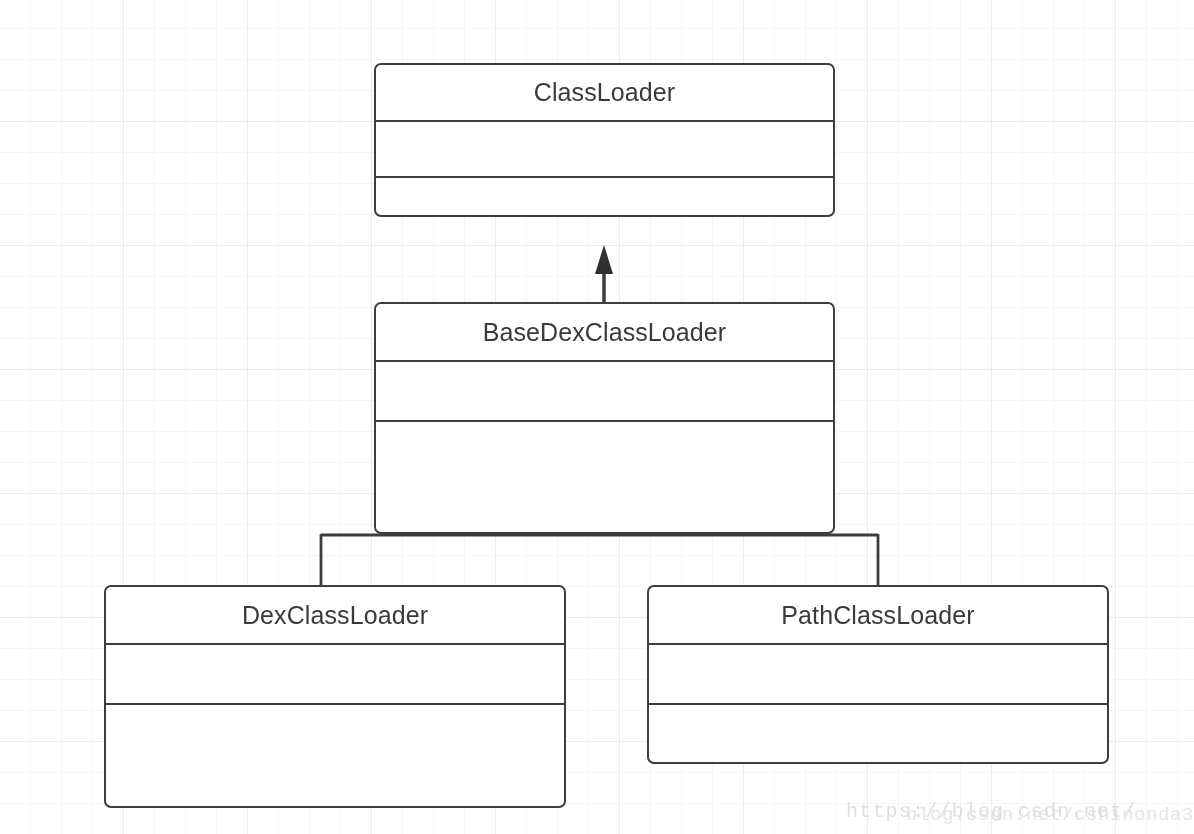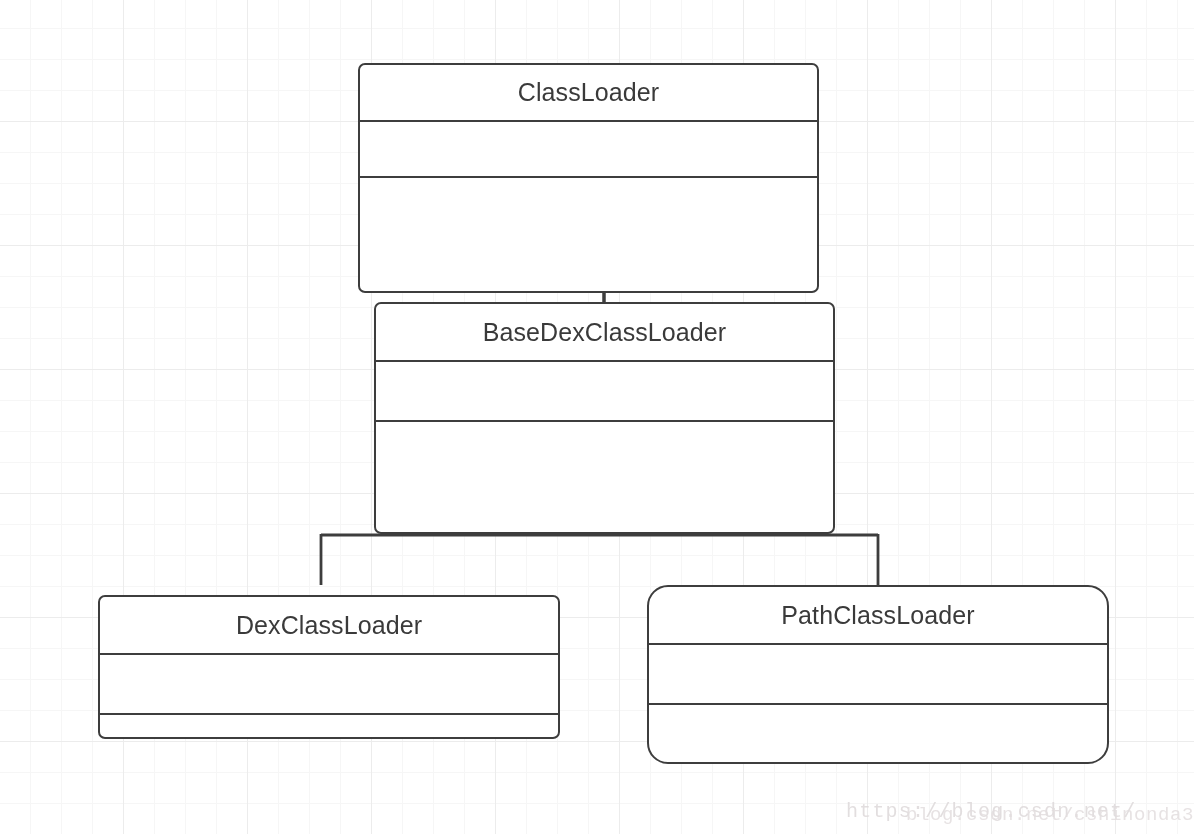--- a/index.html
+++ b/index.html
@@ -66,24 +66,24 @@
   .uml-attrs {
     box-sizing: border-box;
     border-bottom: 2.5px solid #3d3d3d;
   }
 
   .uml-ops {
     box-sizing: border-box;
   }
 
   
-  #box-classloader        { left: 358px; top: 63px;  width: 461px; height: 230px; }
+  #box-classloader        { left: 374px; top: 63px;  width: 461px; height: 154px; }
   #box-basedexclassloader { left: 374px; top: 302px; width: 461px; height: 232px; }
-  #box-dexclassloader     { left: 98px;  top: 585px; width: 462px; height: 144px; margin-top: 10px; }
-  #box-pathclassloader    { left: 647px; top: 585px; width: 462px; height: 179px; border-radius: 21px; }
+  #box-dexclassloader     { left: 104px;  top: 585px; width: 462px; height: 223px; }
+  #box-pathclassloader    { left: 647px; top: 585px; width: 462px; height: 179px; }
 
   #box-classloader        .uml-name { height: 57px; }
   #box-classloader        .uml-attrs { height: 56px; }
   #box-classloader        .uml-ops  { flex: 1; }
 
   #box-basedexclassloader .uml-name { height: 58px; }
   #box-basedexclassloader .uml-attrs { height: 60px; }
   #box-basedexclassloader .uml-ops  { flex: 1; }
 
   #box-dexclassloader     .uml-name { height: 58px; }

